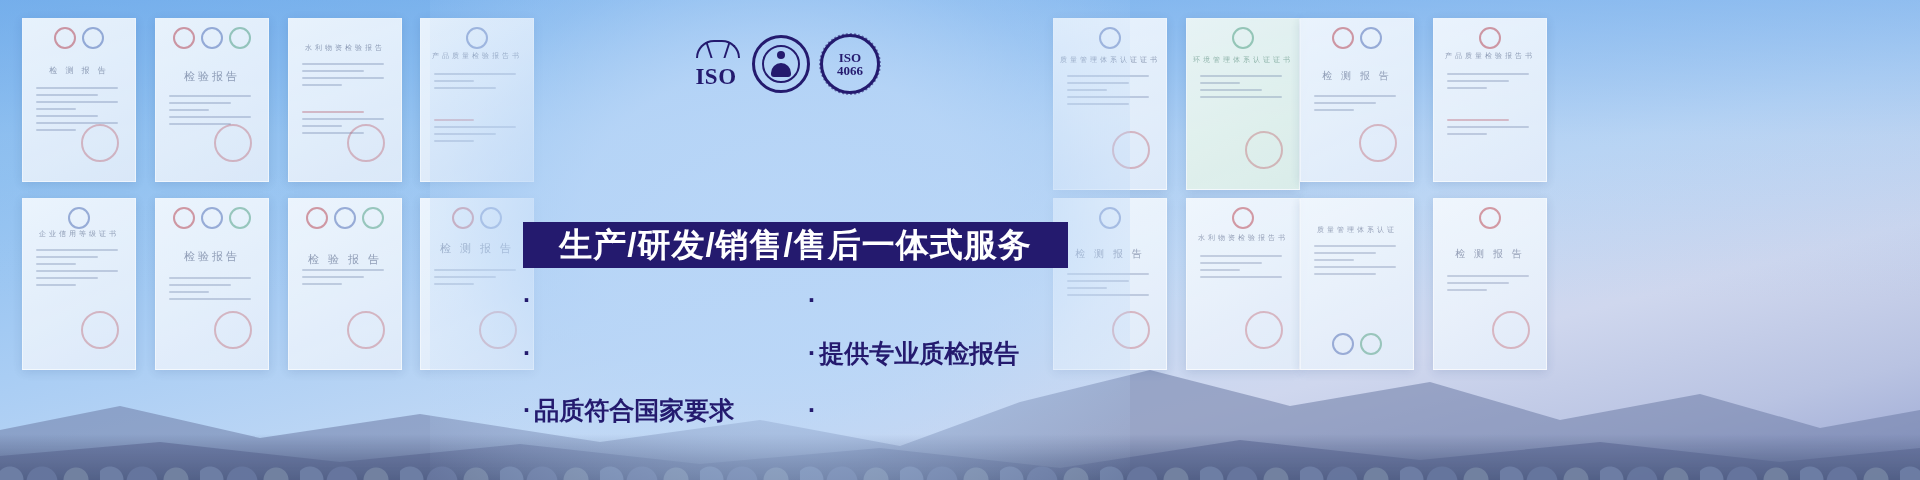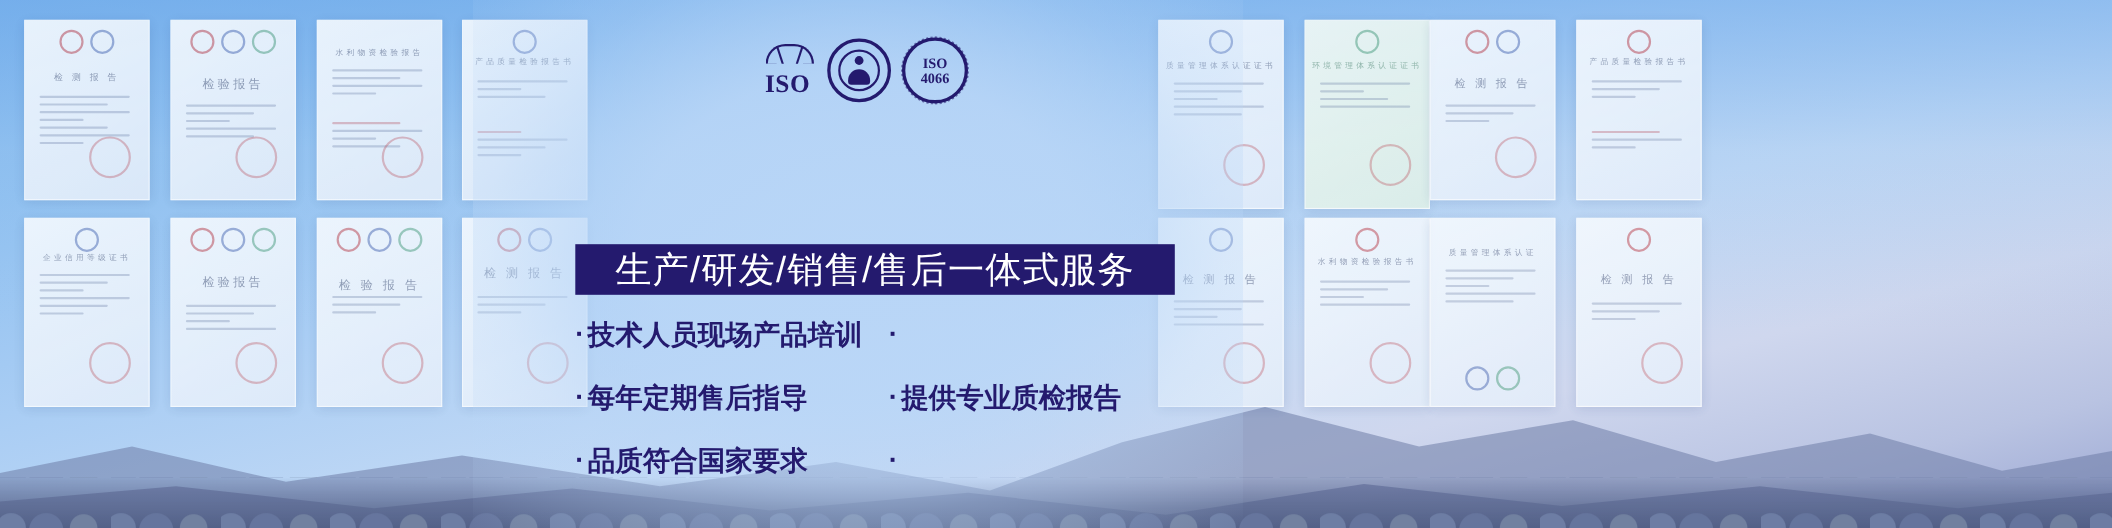--- a/index.html
+++ b/index.html
@@ -135,21 +135,21 @@
     letter-spacing:2px;
     white-space:nowrap;
     text-shadow:0 2px 0 rgba(255,255,255,.35);
   }
   .subtitle-bar{
     position:absolute;left:523px;top:222px;width:545px;height:46px;
     background:#241a6e;
     display:flex;align-items:center;justify-content:center;
   }
   .subtitle-bar span{
-    color:#ffffff;font-size:33px;font-weight:400;letter-spacing:1px;
+    color:#ffffff;font-size:33px;font-weight:700;letter-spacing:1px;
     white-space:nowrap;
   }
   
   .features{
     position:absolute;left:523px;top:288px;width:545px;
     display:grid;grid-template-columns:285px 260px;
     row-gap:24px;
   }
   .feature{
     display:flex;align-items:center;gap:3px;
@@ -447,29 +447,27 @@
 
 
   <div class="subtitle-bar">
     <span>生产/研发/销售/售后一体式服务</span>
   </div>
 
   <div class="features">
 
     <div class="feature">
       <span class="dot">·</span>
-      <span>技术人员现场产品培训</span>
-    </div>
-    <div class="feature">
-      <span class="dot">·</span>
-    </div>
-
-    <div class="feature">
-      <span class="dot">·</span>
-      <span>每年定期售后指导</span>
+    </div>
+    <div class="feature">
+      <span class="dot">·</span>
+    </div>
+
+    <div class="feature">
+      <span class="dot">·</span>
     </div>
     <div class="feature">
       <span class="dot">·</span>
       <span>提供专业质检报告</span>
     </div>
 
     <div class="feature">
       <span class="dot">·</span>
       <span>品质符合国家要求</span>
     </div>

